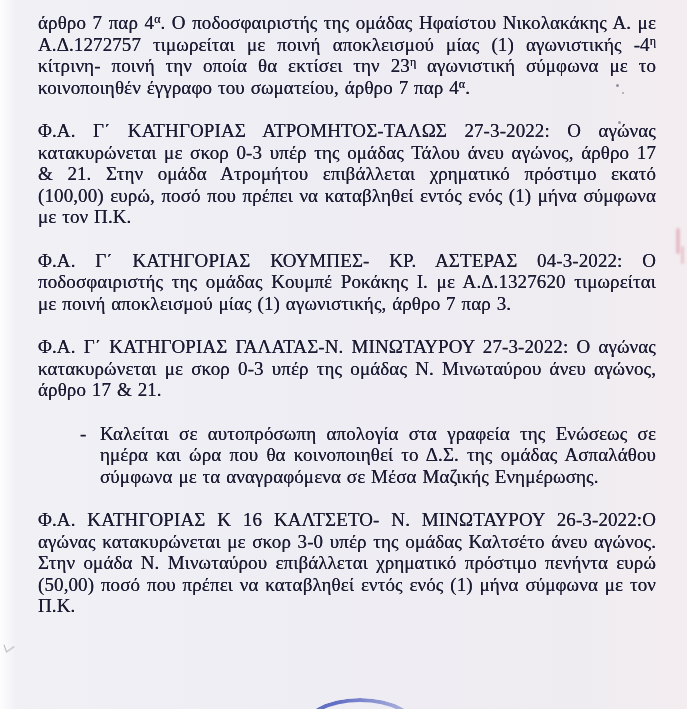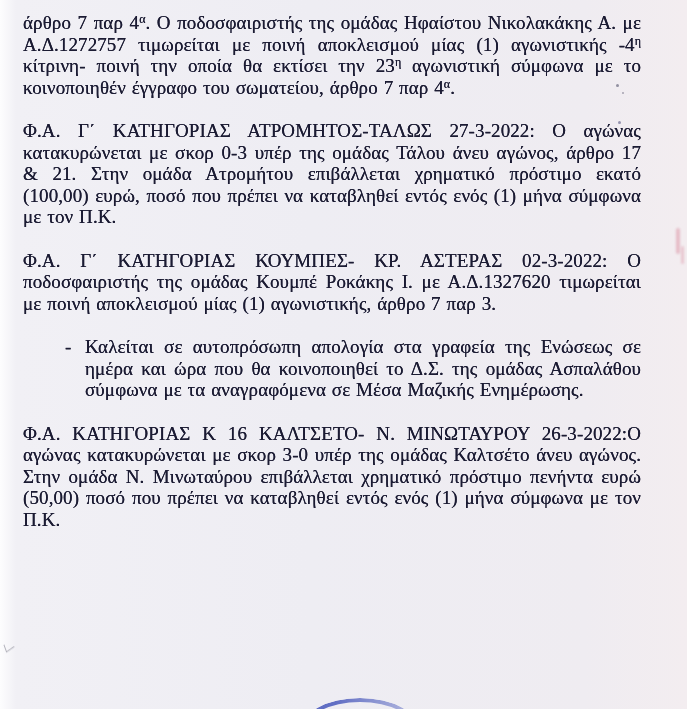--- a/index.html
+++ b/index.html
@@ -5,21 +5,21 @@
   html,body{margin:0;padding:0;}
   body{
     position:relative;
     width:687px;height:709px;
     overflow:hidden;
     background:linear-gradient(90deg,#fdfdfe 0px,#f1f0f5 16px,#eeedf3 45%,#efecf1 85%,#f3edf0 100%);
     font-family:"Liberation Serif","DejaVu Serif",serif;
     color:var(--ink,#1b1b33);
   }
   .doc{
-    position:absolute;left:23px;top:12px;width:618px;
+    position:absolute;left:38px;top:12px;width:618px;
   }
   p.para{
     margin:0 0 22px 0;
     font-size:19px;
     line-height:21.5px;
     text-align:justify;
     letter-spacing:0.1px;
     word-spacing:1px;
     text-shadow:0 0 0.3px currentColor;
   }
@@ -65,21 +65,22 @@
              border-bottom:1px solid rgba(120,120,135,.55);
              transform:rotate(-35deg) skewX(-15deg);
              filter:blur(.4px);}
 </style>
 </head>
 <body style="--ink: #1b1b33; --stamp: #3547b5;">
 
 <div class="doc">
     <p class="para">άρθρο 7 παρ 4<sup>α</sup>. Ο ποδοσφαιριστής της ομάδας Ηφαίστου Νικολακάκης Α. με Α.Δ.1272757 τιμωρείται με ποινή αποκλεισμού μίας (1) αγωνιστικής -4<sup>η</sup> κίτρινη- ποινή την οποία θα εκτίσει την 23<sup>η</sup> αγωνιστική σύμφωνα με το κοινοποιηθέν έγγραφο του σωματείου, άρθρο 7 παρ 4<sup>α</sup>.</p>
     <p class="para">Φ.Α. Γ΄ ΚΑΤΗΓΟΡΙΑΣ ΑΤΡΟΜΗΤΟΣ-ΤΑΛΩΣ 27-3-2022: Ο αγώνας κατακυρώνεται με σκορ 0-3 υπέρ της ομάδας Τάλου άνευ αγώνος, άρθρο 17 &amp; 21. Στην ομάδα Ατρομήτου επιβάλλεται χρηματικό πρόστιμο εκατό (100,00) ευρώ, ποσό που πρέπει να καταβληθεί εντός ενός (1) μήνα σύμφωνα με τον Π.Κ.</p>
-    <p class="para">Φ.Α. Γ΄ ΚΑΤΗΓΟΡΙΑΣ ΚΟΥΜΠΕΣ- ΚΡ. ΑΣΤΕΡΑΣ 02-3-2022: Ο ποδοσφαιριστής της ομάδας Κουμπέ Ροκάκης Ι. με Α.Δ.1327620 τιμωρείται με ποινή αποκλεισμού μίας (1) αγωνιστικής, άρθρο 7 παρ 3.</p>
+    <p class="para">Φ.Α. Γ΄ ΚΑΤΗΓΟΡΙΑΣ ΚΟΥΜΠΕΣ- ΚΡ. ΑΣΤΕΡΑΣ 04-3-2022: Ο ποδοσφαιριστής της ομάδας Κουμπέ Ροκάκης Ι. με Α.Δ.1327620 τιμωρείται με ποινή αποκλεισμού μίας (1) αγωνιστικής, άρθρο 7 παρ 3.</p>
+    <p class="para">Φ.Α. Γ΄ ΚΑΤΗΓΟΡΙΑΣ ΓΑΛΑΤΑΣ-Ν. ΜΙΝΩΤΑΥΡΟΥ 27-3-2022: Ο αγώνας κατακυρώνεται με σκορ 0-3 υπέρ της ομάδας Ν. Μινωταύρου άνευ αγώνος, άρθρο 17 &amp; 21.</p>
     <p class="para bullet">
       <span class="marker">-</span>
       <span class="btext">Καλείται σε αυτοπρόσωπη απολογία στα γραφεία της Ενώσεως σε ημέρα και ώρα που θα κοινοποιηθεί το Δ.Σ. της ομάδας Ασπαλάθου σύμφωνα με τα αναγραφόμενα σε Μέσα Μαζικής Ενημέρωσης.</span>
     </p>
     <p class="para">Φ.Α. ΚΑΤΗΓΟΡΙΑΣ Κ 16 ΚΑΛΤΣΕΤΟ- Ν. ΜΙΝΩΤΑΥΡΟΥ 26-3-2022:Ο αγώνας κατακυρώνεται με σκορ 3-0 υπέρ της ομάδας Καλτσέτο άνευ αγώνος. Στην ομάδα Ν. Μινωταύρου επιβάλλεται χρηματικό πρόστιμο πενήντα ευρώ (50,00) ποσό που πρέπει να καταβληθεί εντός ενός (1) μήνα σύμφωνα με τον Π.Κ.</p>
   </div>
 
 <div class="stamp-arc"></div>
 
 <div class="artifact streak-1"></div>

